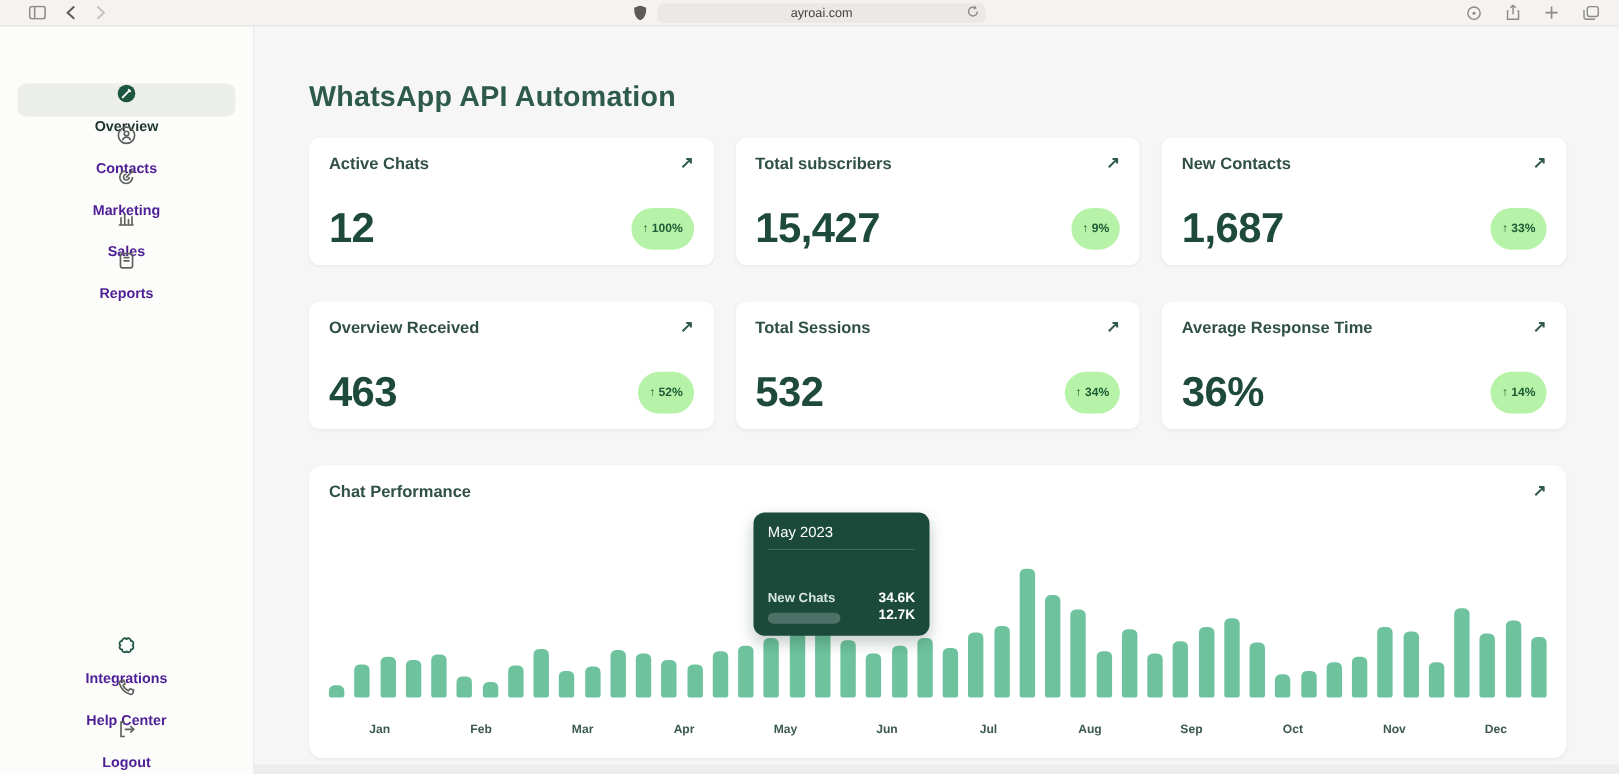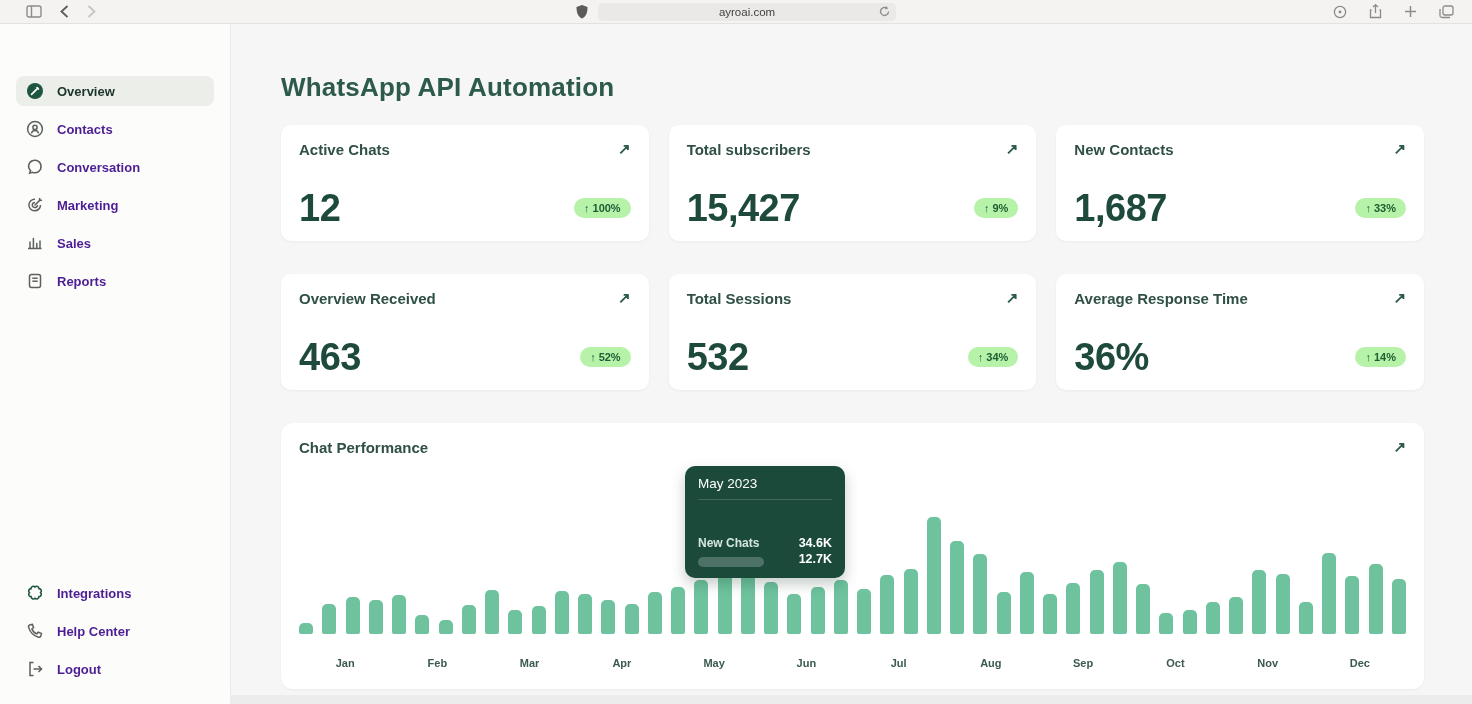--- a/index.html
+++ b/index.html
@@ -18,38 +18,38 @@
   .url-pill { width:298px; height:18px; background:#ebe9e7; border-radius:5px; display:flex;
     align-items:center; justify-content:center; position:relative; }
   .url-text { font-size:11.5px; color:#434241; }
   .reload { position:absolute; right:6px; color:#8d8b88; }
 
   
   .app { display:flex; height:680px; }
   .sidebar { width:231px; background:#fcfcfb; border-right:1px solid #ececea;
     display:flex; flex-direction:column; padding:52px 16px 12px 16px; }
   .side-item { display:flex; align-items:center; gap:13px; height:30px; padding:0 10px;
-    border-radius:8px; margin-bottom:8px; cursor:pointer; }
+    border-radius:8px; margin-bottom:8px; cursor:pointer;flex-direction:column; }
   .side-item .lbl { font-size:13px; color:#4c1d95; font-weight:600; }
   .side-item.active { background:#eceee9; }
   .side-item.active .lbl { color:#1b342a; font-weight:700; }
   .side-item .ic { width:18px; height:18px; display:flex; align-items:center; justify-content:center; }
   .side-footer { margin-top:auto; }
 
   .main { flex:1; padding:48px 48px 0 50px; overflow:hidden; }
   .page-title { font-size:26px; font-weight:700; color:#2d5a4a; letter-spacing:.2px; }
 
   
   .cards { margin-top:22px; display:grid; grid-template-columns:repeat(3,1fr); column-gap:20px; row-gap:33px; }
   .card { background:#ffffff; border-radius:10px; height:116px; padding:16px 18px 14px 18px;
     box-shadow:0 1px 3px rgba(40,60,50,.05); display:flex; flex-direction:column; }
   .card-top { display:flex; justify-content:space-between; align-items:flex-start; }
   .card-title { font-size:15px; font-weight:700; color:#305044; }
   .ext-arrow { font-size:15px; color:#2d5a4a; font-weight:700; line-height:1; cursor:pointer; }
-  .card-bottom { margin-top:auto; display:flex; justify-content:space-between; align-items:center; }
+  .card-bottom { margin-top:auto; display:flex; justify-content:space-between; }
   .card-value { font-size:38px; font-weight:800; color:#1d4a3c; letter-spacing:-0.5px; line-height:1; }
   .badge { background:#b6f3a9; color:#1d5c34; font-size:11px; font-weight:700;
     border-radius:999px; padding:4px 10px; display:flex; align-items:center; gap:3px; }
 
   
   .chart-card { margin-top:33px; background:#ffffff; border-radius:12px; height:266px;
     padding:16px 18px 10px 18px; box-shadow:0 1px 3px rgba(40,60,50,.05); position:relative; }
   .chart-head { display:flex; justify-content:space-between; align-items:flex-start; }
   .chart-title { font-size:15px; font-weight:700; color:#305044; }
   .plot { position:relative; height:164px; margin-top:14px; display:flex;
@@ -153,28 +153,20 @@
         </div>
         <div class="side-item">
           <span class="ic">
             <svg width="18" height="18" viewBox="0 0 18 18" fill="none" stroke="#5c615d" stroke-width="1.5">
               <circle cx="9" cy="9" r="7.4"></circle>
               <circle cx="9" cy="7.4" r="2.1"></circle>
               <path d="M5.4 13.4 C6 11.4 7.4 10.6 9 10.6 C10.6 10.6 12 11.4 12.6 13.4"></path>
             </svg>
           </span>
           <span class="lbl">Contacts</span>
-        </div>
-        <div class="side-item">
-          <span class="ic">
-            <svg width="18" height="18" viewBox="0 0 18 18" fill="none" stroke="#5c615d" stroke-width="1.5">
-              <path d="M15 8.2 A6.2 6 0 1 0 4.6 12.6 L3.6 15.2 L6.6 14.4 A6.2 6 0 0 0 15 8.2 Z"></path>
-            </svg>
-          </span>
-          <span class="lbl">Conversation</span>
         </div>
         <div class="side-item">
           <span class="ic">
             <svg width="18" height="18" viewBox="0 0 18 18" fill="none" stroke="#5c615d" stroke-width="1.5">
               <path d="M14.5 9 A5.8 5.8 0 1 1 9 3.2"></path>
               <path d="M11.5 9 A2.6 2.6 0 1 1 9 6.4"></path>
               <path d="M9 9 L13.4 4.6 M13.4 4.6 l2-.3 M13.4 4.6 l.3-2" stroke-linecap="round"></path>
             </svg>
           </span>
           <span class="lbl">Marketing</span>

